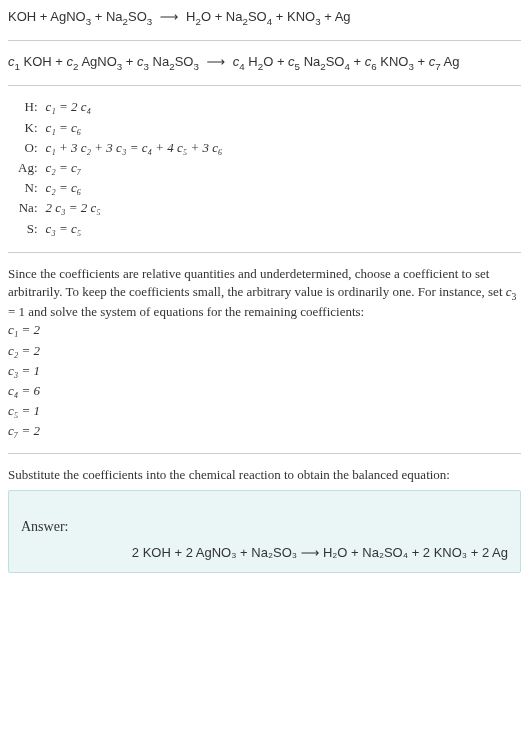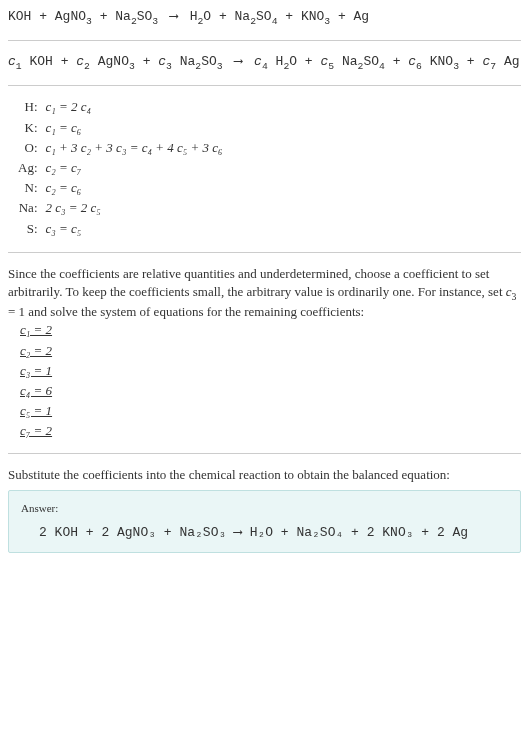--- a/index.html
+++ b/index.html
@@ -15,21 +15,21 @@
   }
   .section {
     margin-bottom: 6px;
   }
   hr {
     border: none;
     border-top: 1px solid #ccc;
     margin: 12px 0;
   }
   .eq {
-    font-family: Liberation Mono, monospace;
+    font-family: Liberation Sans, sans-serif;
   }
   .sub {
     vertical-align: sub;
     font-size: 0.75em;
   }
   .ital {
     font-style: italic;
   }
   .arrow {
     padding: 0 4px;
@@ -39,39 +39,40 @@
     margin-left: 6px;
   }
   table.align td {
     padding: 0 4px 2px 4px;
     vertical-align: baseline;
   }
   table.align td.lbl {
     text-align: right;
   }
   .coeffs {
-    margin-left: 12px;
-    text-decoration: underline;
+    margin-left: 0;
   }
   .coeffs div {
     margin-bottom: 2px;
   }
   .answer-box {
     background: #eaf6f6;
     border: 1px solid #bfe0e0;
     border-radius: 2px;
     padding: 10px 12px;
     margin-top: 6px;
   }
   .answer-label {
-    font-size: 11px;
+    font-size: 14px;
     margin-bottom: 8px;
+    margin-top: 16px;
   }
   .answer-eq {
     padding-left: 18px;
+    text-align: right;
   }
 </style>
 </head>
 <body>
 
 <div class="section">
   <div class="eq">
     <span>KOH + AgNO</span><span class="sub">3</span><span> + Na</span><span class="sub">2</span><span>SO</span><span class="sub">3</span>
     <span class="arrow">⟶</span>
     <span>H</span><span class="sub">2</span><span>O + Na</span><span class="sub">2</span><span>SO</span><span class="sub">4</span><span> + KNO</span><span class="sub">3</span><span> + Ag</span>

